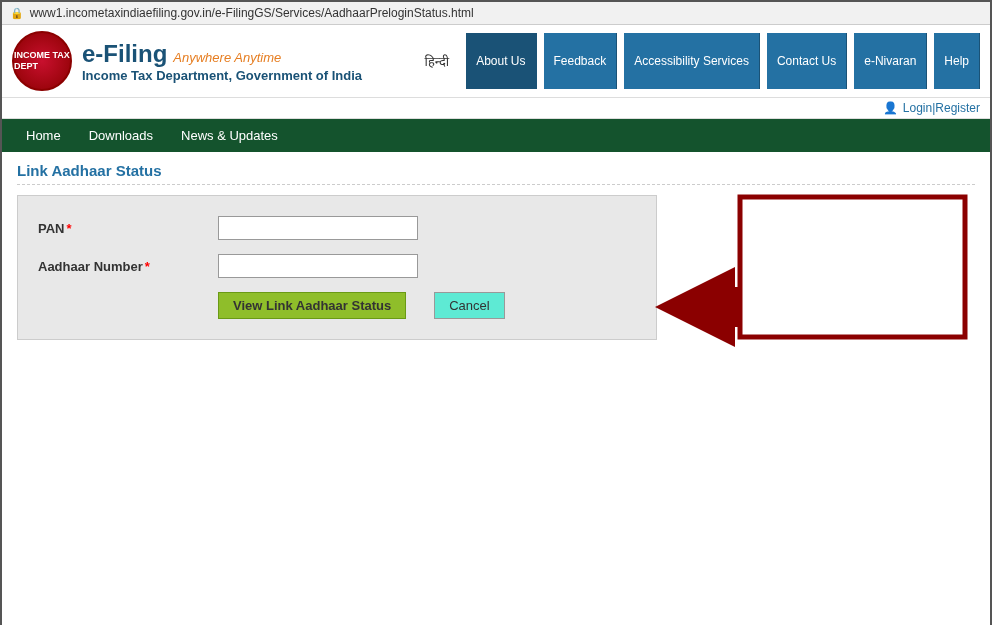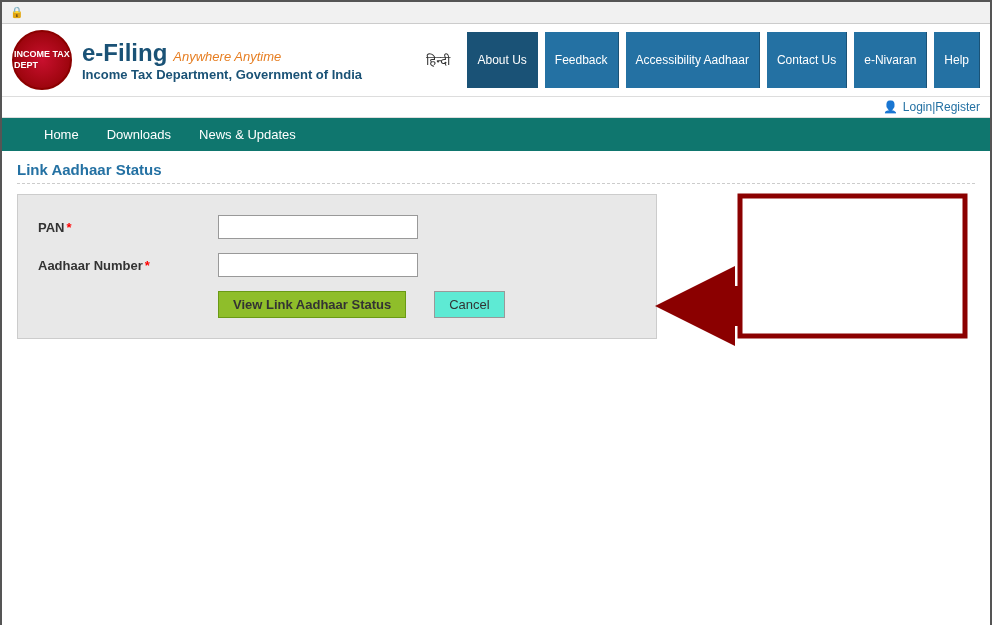--- a/index.html
+++ b/index.html
@@ -101,22 +101,22 @@
       background: #fff;
       border-bottom: 1px solid #ddd;
       font-size: 12px;
       color: #2471a3;
     }
     .login-area a { color: #2471a3; text-decoration: none; cursor: pointer; }
     .user-icon { margin-right: 4px; }
 
     
     .main-nav {
-      background: #0f766e;
-      padding: 0 28px;
+      background: #14532d;
+      padding: 0 10px;
       display: flex;
       align-items: center;
     }
     .main-nav-item {
       color: #fff;
       padding: 9px 14px;
       font-size: 13px;
       cursor: pointer;
       text-decoration: none;
       display: inline-block;
@@ -196,39 +196,40 @@
     .main-body {
       position: relative;
       min-height: 380px;
     }
   </style>
 </head>
 <body>
 
 <div class="address-bar">
   <span class="lock-icon">🔒</span>
+  <span>www1.incometaxindiaefiling.gov.in/e-FilingGS/Services/AadhaarPreloginStatus.html</span>
 </div>
 
 <div class="top-header">
   <div class="logo-area">
     <div class="logo-circle">
       <span>INCOME TAX DEPT</span>
     </div>
     <div class="site-title">
       <div class="efiling-title">
         <span>e-Filing</span><span class="anywhere">Anywhere Anytime</span>
       </div>
       <div class="dept-subtitle">Income Tax Department, Government of India</div>
     </div>
   </div>
   <div class="top-nav-right">
     <span class="hindi-link">हिन्दी</span>
     <button class="top-nav-btn active">About Us</button>
     <button class="top-nav-btn">Feedback</button>
-    <button class="top-nav-btn">Accessibility Aadhaar</button>
+    <button class="top-nav-btn">Accessibility Services</button>
     <button class="top-nav-btn">Contact Us</button>
     <button class="top-nav-btn">e-Nivaran</button>
     <button class="top-nav-btn">Help</button>
   </div>
 </div>
 
 <div class="login-area">
   <span class="user-icon">👤</span>
   <a>Login</a>
   <span> | </span>

